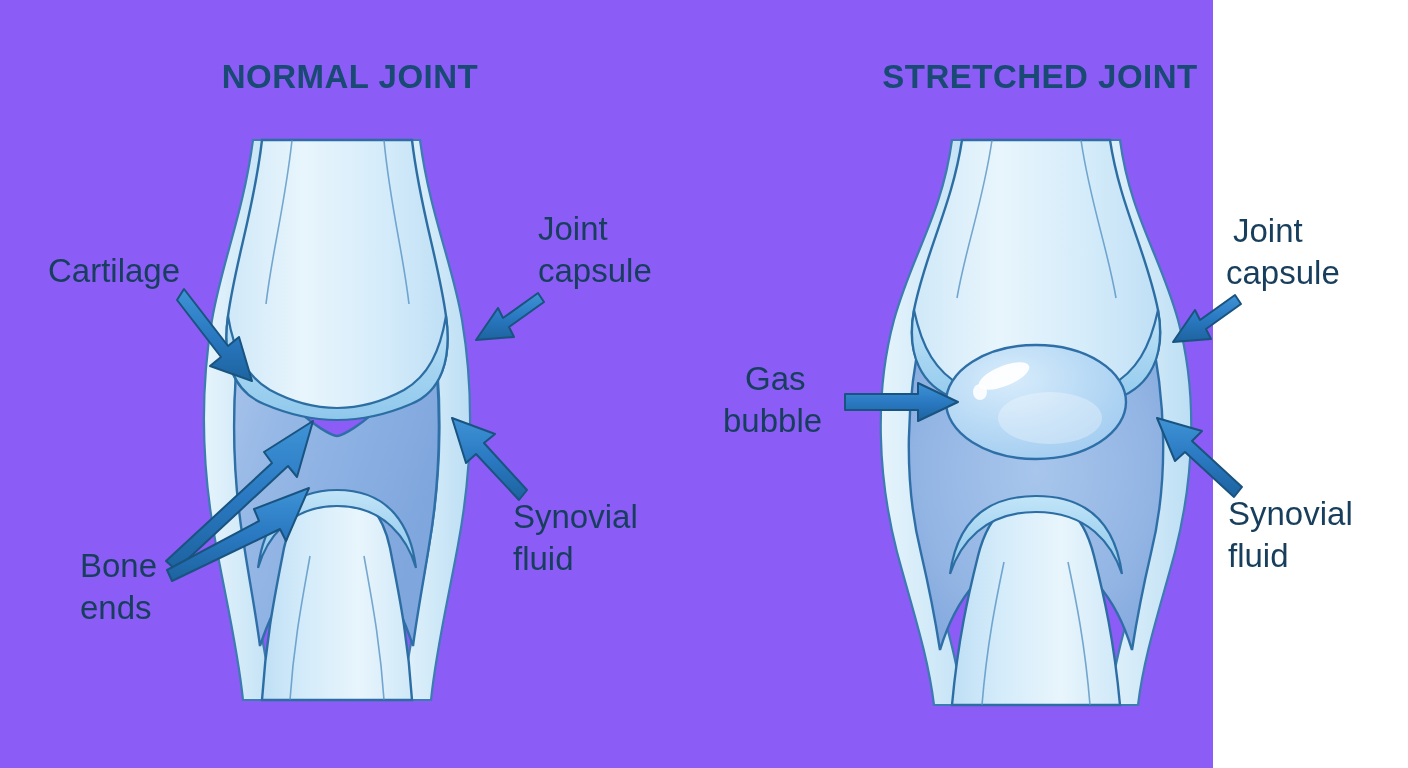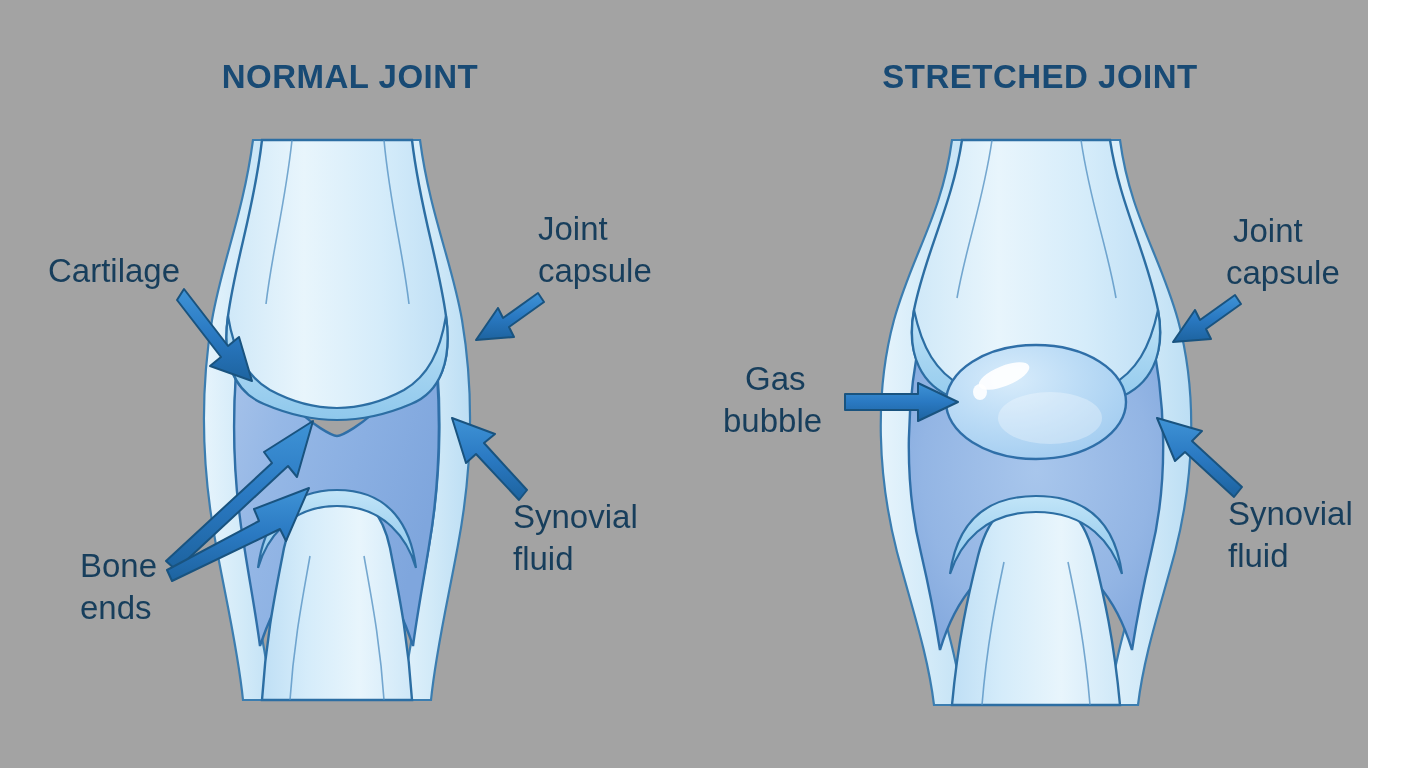--- a/index.html
+++ b/index.html
@@ -10,23 +10,23 @@
   }
   body {
     width: 1408px;
     height: 768px;
     font-family: "Liberation Sans", sans-serif;
     overflow: hidden;
     position: relative;
   }
   #stage {
     position: relative;
-    width: 1368px;
+    width: 1213px;
     height: 768px;
-    background: #a3a3a3;
+    background: #8b5cf6;
   }
   svg.diagram {
     position: absolute;
     left: 0;
     top: 0;
     width: 1408px;
     height: 768px;
     display: block;
   }
   .panel-title {

